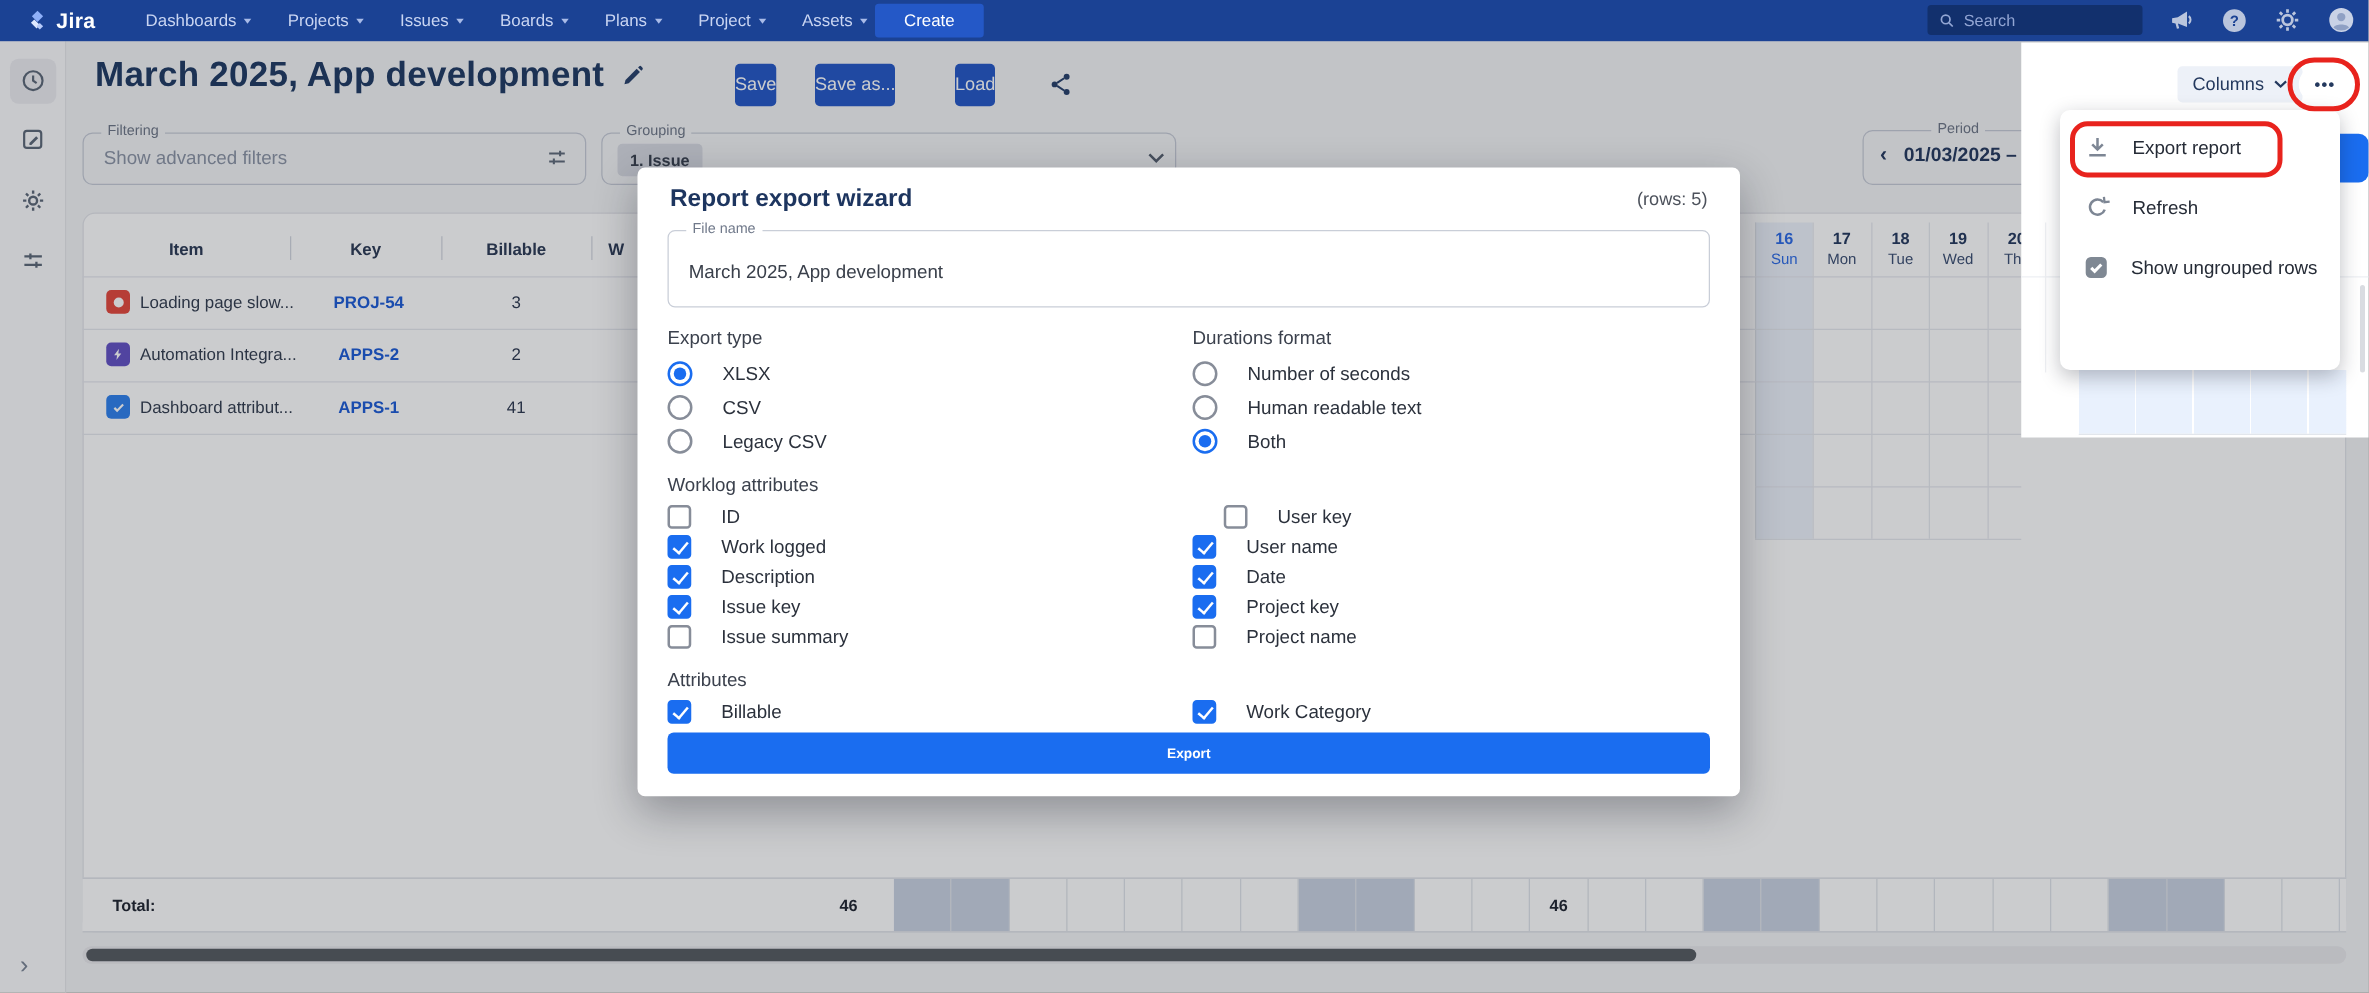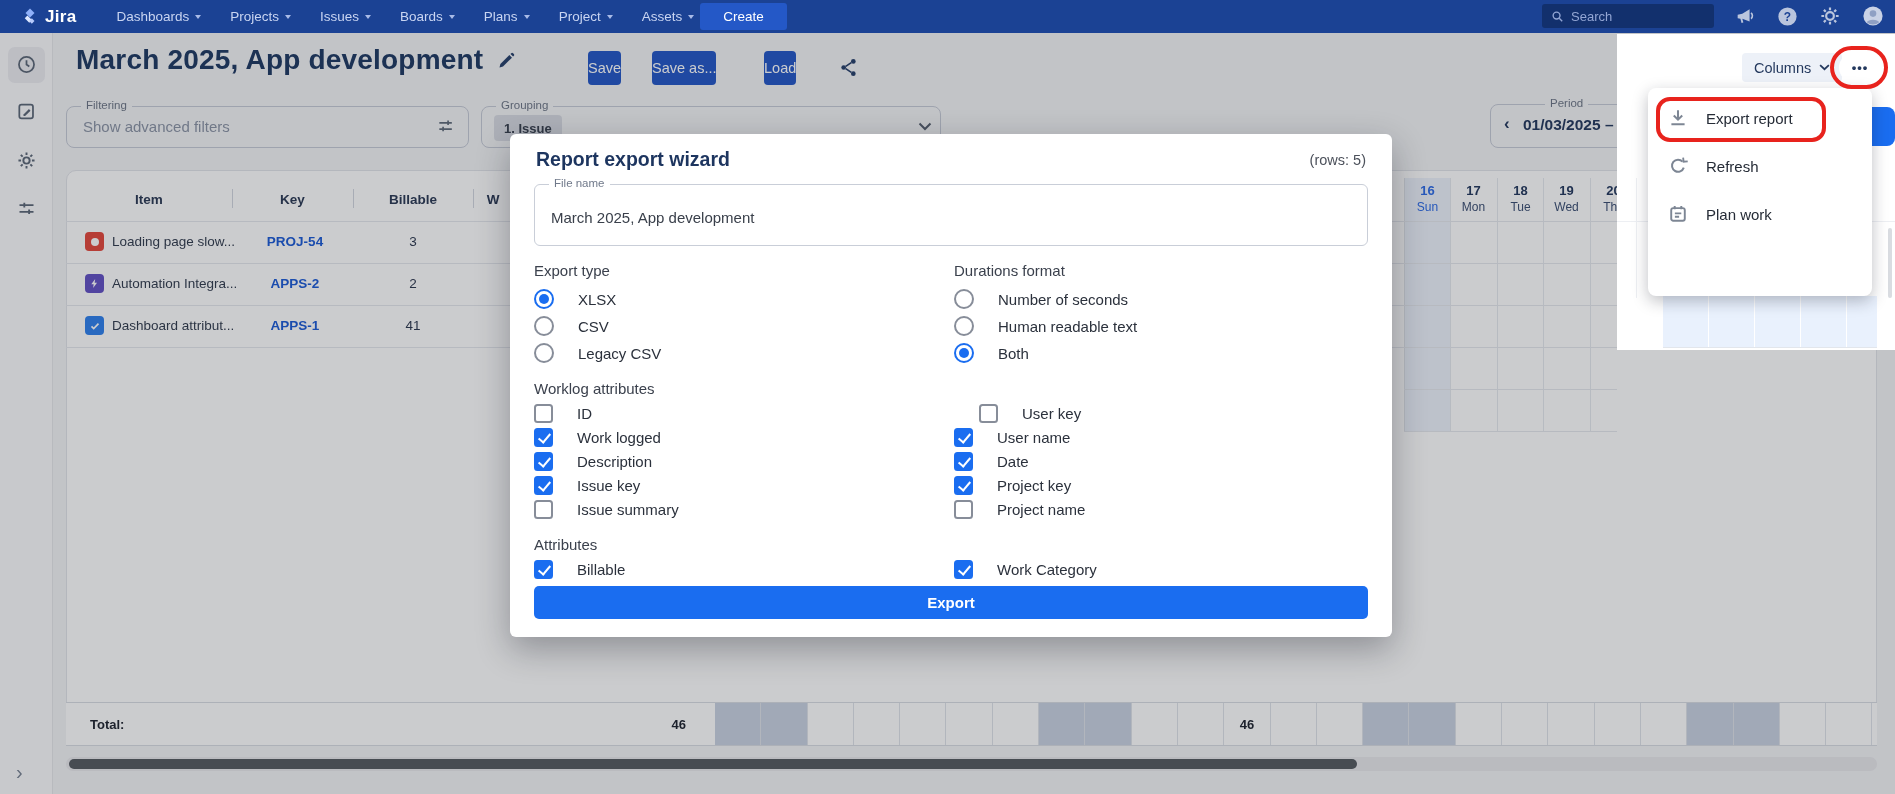--- a/index.html
+++ b/index.html
@@ -132,21 +132,21 @@
   .rrow,.cbrow{position:absolute;display:flex;align-items:center;gap:24px;height:22px;cursor:pointer}
   .rd{width:20px;height:20px;border-radius:50%;border:2px solid #878d99;position:relative;flex:0 0 20px}
   .rd.on{border-color:#1a6df0;border-width:2.5px}
   .rd.on::after{content:"";position:absolute;inset:3px;background:#1a6df0;border-radius:50%}
   .cb{width:19px;height:19px;border-radius:3.5px;border:2px solid #878d99;position:relative;flex:0 0 19px}
   .cb.on{background:#1a6df0;border-color:#1a6df0}
   .cb.on::after{content:"";position:absolute;left:5px;top:1.5px;width:5px;height:10px;
                 border:solid #fff;border-width:0 2.5px 2.5px 0;transform:rotate(40deg)}
   .optlabel{font-size:15px;color:#2b313c;white-space:nowrap}
   .m-export-btn{position:absolute;left:24px;top:452px;width:834px;height:33px;background:#1a6df0;border-radius:5px;
-                color:#fff;font-size:15px;font-weight:bold;display:flex;align-items:center;justify-content:center;cursor:pointer}
+                color:#fff;font-size:11px;font-weight:bold;display:flex;align-items:center;justify-content:center;cursor:pointer}
 
   .gchev{position:absolute;left:918px;top:122px;color:#57606f;display:flex}
 </style>
 </head>
 <body>
 
 <div id="stage">
 
   <div id="topnav">
     <div class="logo">
@@ -424,26 +424,26 @@
       <span class="mi-icon">
         <svg width="22" height="22" viewBox="0 0 24 24" fill="none" stroke="#7d8694" stroke-width="2.2">
             <path d="M18.3 13.8A6.6 6.6 0 1 1 17 7.3"></path>
             <path d="M17.6 2.8l.5 4.6 4.5-.5" stroke-width="2"></path>
           </svg>
       </span>
       <span class="mi-label">Refresh</span>
     </div>
     <div class="menu-item">
       <span class="mi-icon">
-        <svg width="22" height="22" viewBox="0 0 24 24" fill="none" stroke="#7d8694" stroke-width="2.1">
-            <rect x="4.6" y="5.6" width="14.8" height="13.8" rx="2.2"></rect>
-            <path d="M8.4 3.4v3.4M15.6 3.4v3.4M8.6 11.3h7M8.6 15h4.6"></path>
-          </svg>
-      </span>
-      <span class="mi-label">Plan work</span>
+        <svg width="22" height="22" viewBox="0 0 24 24">
+            <rect x="2.8" y="2.8" width="18.4" height="18.4" rx="4.5" fill="#7f8893"></rect>
+            <path d="M7.6 12.4l3 3 5.8-6" fill="none" stroke="#fff" stroke-width="2.7"></path>
+          </svg>
+      </span>
+      <span class="mi-label">Show ungrouped rows</span>
     </div>
   </div>
 
   <div class="anno-rect"></div>
   <div class="anno-ellipse"></div>
 
   <div id="modal">
     <span class="m-title">Report export wizard</span>
     <span class="m-rows">(rows: 5)</span>
 

